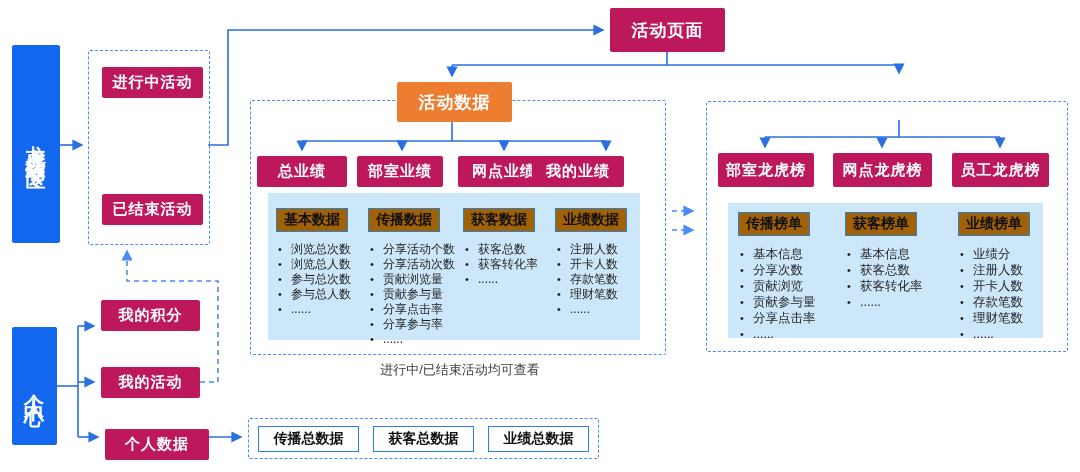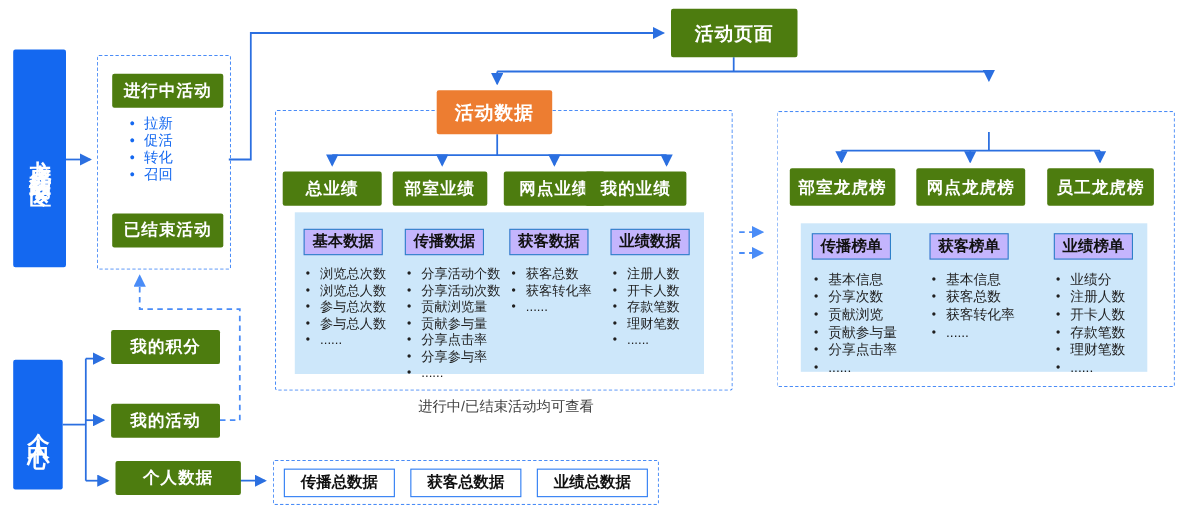--- a/index.html
+++ b/index.html
@@ -1,35 +1,35 @@
 <!DOCTYPE html>
 <html><head>
 <meta charset="utf-8">
 <style>
   html,body{margin:0;padding:0;background:#ffffff;}
   body{font-family:"Liberation Sans","DejaVu Sans",sans-serif;}
   #canvas{position:relative;width:1080px;height:472px;background:#ffffff;overflow:hidden;}
   #wires{position:absolute;left:0;top:0;width:1080px;height:472px;pointer-events:none;}
 
-  .node{position:absolute;background:#4d7c0f;color:#ffffff;font-weight:700;
+  .node{position:absolute;background:#be185d;color:#ffffff;font-weight:700;
         display:flex;align-items:center;justify-content:center;border-radius:2px;
         font-size:15px;letter-spacing:1px;}
   .node.orange{background:#ed7d31;font-size:17px;}
   .node.big{font-size:17px;}
 
   .vbox{position:absolute;background:#1468f0;color:#ffffff;font-weight:700;
         display:flex;align-items:center;justify-content:center;border-radius:2px;}
   .vbox span{writing-mode:vertical-rl;text-orientation:upright;font-size:20px;
         letter-spacing:4px;line-height:1;}
 
   .dashed{position:absolute;border:1.6px dashed #4a8cf7;border-radius:2px;background:transparent;}
 
   .panel{position:absolute;background:#cde7fa;}
   .pcol{position:absolute;top:0;}
-  .plabel{display:inline-block;background:#c4b5fd;border:1.4px solid #2e80c9;color:#111111;
+  .plabel{display:inline-block;background:#a16207;border:1.4px solid #2e80c9;color:#111111;
           font-weight:700;font-size:14px;padding:2px 7px;white-space:nowrap;}
   ul.blist{list-style:none;margin:10px 0 0 0;padding:0 0 0 2px;color:#1f1f1f;font-size:12px;}
   ul.blist li{position:relative;padding-left:13px;line-height:15px;white-space:nowrap;}
   ul.blist li::before{content:"•";position:absolute;left:0;top:0;color:#1f1f1f;font-size:11px;}
   .pright ul.blist li{line-height:16px;font-size:12.5px;}
 
   ul.bluelist{list-style:none;margin:0;padding:0;color:#1468f0;font-size:13px;font-weight:400;}
   ul.bluelist li{position:relative;padding-left:15px;line-height:15.5px;white-space:nowrap;}
   ul.bluelist li::before{content:"•";position:absolute;left:2px;top:0;color:#1468f0;}
 
@@ -43,38 +43,38 @@
   .v-zone{left:12px;top:45px;width:48px;height:198px;}
   .v-personal{left:12px;top:327px;width:45px;height:118px;}
   .d-left{left:88px;top:50px;width:120px;height:193px;}
   .d-center{left:250px;top:100px;width:414px;height:253px;}
   .d-right{left:706px;top:101px;width:360px;height:249px;}
   .d-bottom{left:248px;top:418px;width:349px;height:39px;}
   .n-ongoing{left:102px;top:67px;width:101px;height:31px;}
   .n-ended{left:102px;top:194px;width:101px;height:31px;}
   .ongoing-list{position:absolute;left:116px;top:104px;width:90px;}
   .n-activity-page{left:610px;top:8px;width:115px;height:44px;}
-  .o-activity-data{left:397px;top:82px;width:105px;height:40px;}
+  .o-activity-data{left:397px;top:82px;width:115px;height:40px;}
   .o-leaderboard{left:843px;top:80px;width:112px;height:40px;}
   .n-total-perf{left:257px;top:156px;width:90px;height:31px;}
   .n-dept-perf{left:357px;top:156px;width:86px;height:31px;}
   .n-branch-perf{left:458px;top:156px;width:92px;height:31px;}
   .n-my-perf{left:532px;top:156px;width:92px;height:31px;}
   .n-dept-lb{left:718px;top:153px;width:96px;height:34px;}
   .n-branch-lb{left:833px;top:153px;width:99px;height:34px;}
   .n-staff-lb{left:952px;top:153px;width:97px;height:34px;}
   .p-center{left:268px;top:193px;width:372px;height:147px;}
   .p-center .c0{left:8px;}  .p-center .c1{left:100px;} .p-center .c2{left:195px;} .p-center .c3{left:287px;}
   .p-center .pcol{top:15px;}
   .p-right{left:728px;top:203px;width:315px;height:135px;}
   .p-right .c0{left:10px;} .p-right .c1{left:117px;} .p-right .c2{left:230px;}
   .p-right .pcol{top:9px;}
   .n-my-points{left:101px;top:300px;width:99px;height:31px;}
   .n-my-activity{left:101px;top:367px;width:99px;height:31px;}
-  .n-my-data{left:105px;top:419px;width:114px;height:31px;}
+  .n-my-data{left:105px;top:429px;width:104px;height:31px;}
   .w-spread{left:258px;top:426px;width:99px;height:24px;}
   .w-acq{left:373px;top:426px;width:99px;height:24px;}
   .w-perf{left:488px;top:426px;width:99px;height:24px;}
   .cap-view{left:340px;top:361px;width:240px;}
 </style>
 </head>
 <body>
 
 <div id="canvas">
 
@@ -118,26 +118,20 @@
       <path d="M672 230 H693" marker-end="url(#arD)"></path>
     </g>
   </svg>
 
   <div class="vbox v-zone">
     <span>龙虎榜活动专区</span>
   </div>
 
   <div class="dashed d-left"></div>
   <div class="node n-ongoing">进行中活动</div>
-  <ul class="bluelist ongoing-list">
-      <li>拉新</li>
-      <li>促活</li>
-      <li>转化</li>
-      <li>召回</li>
-    </ul>
   <div class="node n-ended">已结束活动</div>
 
   <div class="node big n-activity-page">活动页面</div>
 
   <div class="dashed d-center"></div>
   <div class="node orange o-activity-data">活动数据</div>
   <div class="node n-total-perf">总业绩</div>
   <div class="node n-dept-perf">部室业绩</div>
   <div class="node n-branch-perf">网点业绩</div>
   <div class="node n-my-perf">我的业绩</div>

